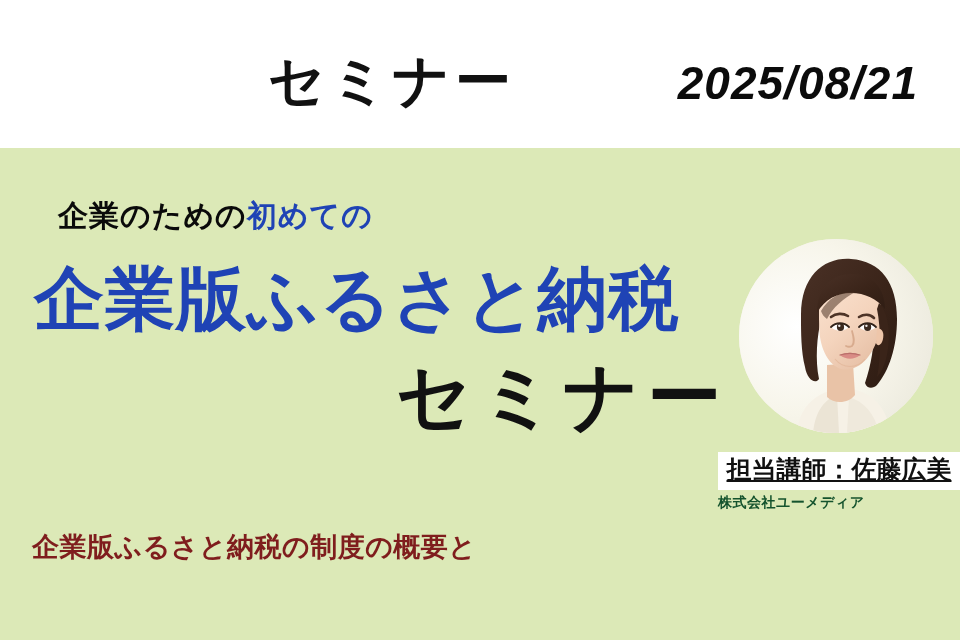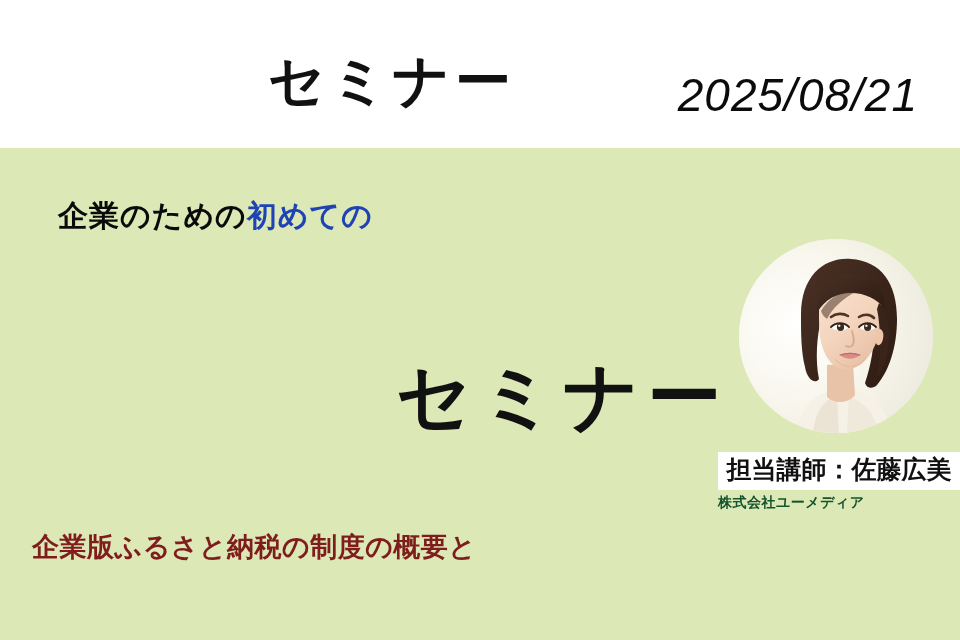--- a/index.html
+++ b/index.html
@@ -43,23 +43,23 @@
   #header-seminar {
     position: absolute; left: 268px; top: 50px;
     font-size: 56px;
     font-weight: bold;
     color: #111111;
     letter-spacing: 5px;
     line-height: 62px;
     white-space: nowrap;
   }
   #header-date {
-    position: absolute; right: 42px; top: 68px;
+    position: absolute; right: 42px; top: 56px;
     font-size: 46px;
-    font-weight: normal;
+    font-weight: bold;
     font-style: italic;
     color: #0b0b0b;
     letter-spacing: 1px;
     white-space: nowrap;
   }
 
   
   #title-line1 {
     position: absolute; left: 58px; top: 190px;
     font-size: 30px;
@@ -120,20 +120,21 @@
   }
   #instructor-name {
     position: absolute; left: 718px; top: 452px;
     width: 242px; height: 34px;
     display: flex; align-items: center; justify-content: center;
     font-size: 25px;
     font-weight: bold;
     letter-spacing: 0px;
     color: #111111;
     white-space: nowrap;
+    text-decoration: underline;
   }
   #instructor-company {
     position: absolute; left: 718px; top: 494px;
     width: 242px;
     font-size: 14px;
     font-weight: bold;
     letter-spacing: 0.5px;
     color: #14532d;
     white-space: nowrap;
   }
@@ -146,20 +147,21 @@
   <div id="header">
 
 
     <div id="header-seminar">セミナー</div>
 
     <div id="header-date">2025/08/21</div>
   </div>
 
   <div id="title-line1"><span>企業のための</span><span class="hl">初めての</span></div>
 
+  <div id="title-line2">企業版ふるさと納税</div>
 
   <div id="title-line3">セミナー</div>
 
   <div id="description">
     <div>企業版ふるさと納税の制度の概要と</div>
   </div>
 
   <div id="instructor-photo">
     <svg viewBox="0 0 194 194" xmlns="http://www.w3.org/2000/svg">
       <defs>

